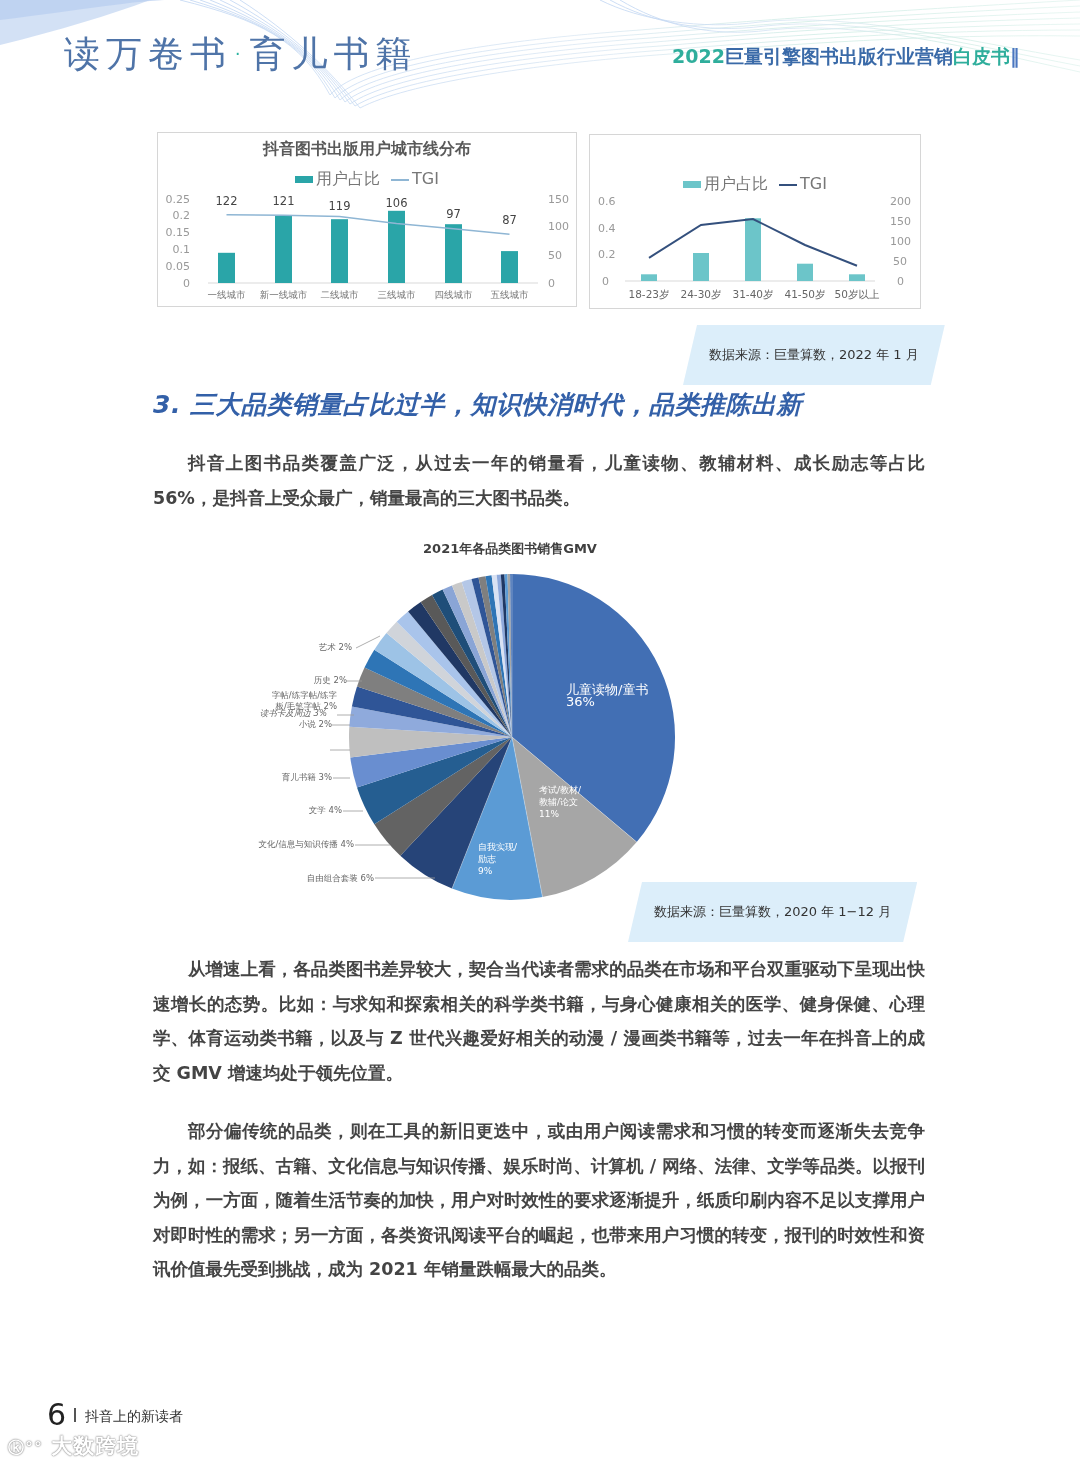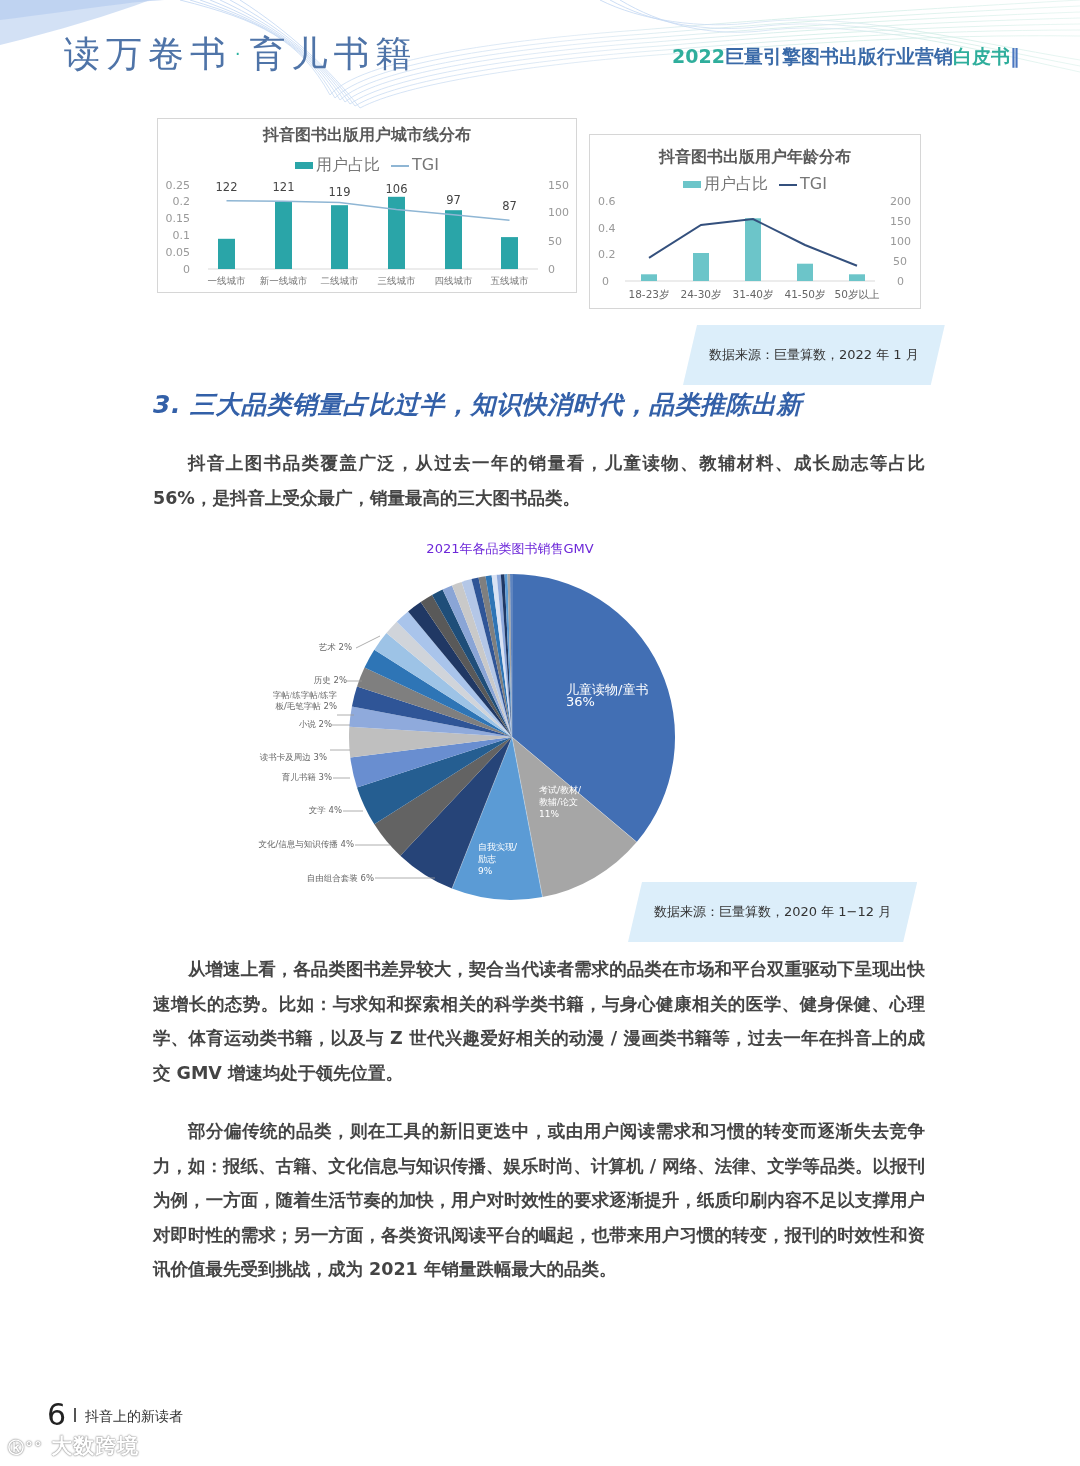--- a/index.html
+++ b/index.html
@@ -14,21 +14,21 @@
   .report-title .bars{color:#4a76c0;}
   .chart-box{border:1px solid #d6d6d6;background:#fff;}
   .chart-title{position:absolute;width:100%;text-align:center;font-size:16px;color:#595959;font-weight:bold;}
   .legend{position:absolute;width:100%;text-align:center;font-size:16px;color:#777;}
   .legend .sw{display:inline-block;width:18px;height:7px;vertical-align:middle;margin-right:3px;}
   .legend .ln{display:inline-block;width:18px;height:2px;vertical-align:middle;margin:0 3px 0 6px;}
   .source{height:28px;line-height:28px;font-size:13px;color:#333;background:#dceefa;clip-path:polygon(14px 0,100% 0,calc(100% - 14px) 100%,0 100%);padding:16px 26px;}
   .section-h{left:153px;top:388px;font-size:25px;font-weight:bold;font-style:italic;color:#3360a8;letter-spacing:0.5px;}
   .para{left:153px;width:772px;font-size:17.5px;line-height:34.5px;color:#444;text-align:justify;font-weight:bold;}
   .para p{margin:0;text-indent:2em;}
-  .pie-title{left:350px;top:540px;width:320px;text-align:center;font-size:13px;color:#6d28d9;}
+  .pie-title{left:350px;top:540px;width:320px;text-align:center;font-size:13px;color:#404040;font-weight:bold;}
   .pagenum{left:47px;top:1397px;font-size:30px;color:#222;}
   .pagesep{left:74px;top:1408px;width:2px;height:14px;background:#555;}
   .pagelabel{left:85px;top:1408px;font-size:14px;color:#333;}
   .watermark{left:8px;top:1432px;font-size:21px;color:#fff;font-weight:bold;text-shadow:0 0 2px #888,0 0 1px #777;letter-spacing:1px;}
   svg text{font-family:"DejaVu Sans","Liberation Sans",sans-serif;}
 </style>
 </head>
 <body>
 
 <svg class="wave" viewBox="0 0 1080 120" preserveAspectRatio="none">
@@ -53,21 +53,21 @@
     <path d="M600,0 C640,20 700,30 760,22 C850,12 960,40 1080,60"></path>
     <path d="M610,0 C650,22 705,34 765,26 C855,16 965,44 1080,66"></path>
     <path d="M620,0 C660,24 710,38 770,30 C860,20 970,48 1080,72"></path>
   </g>
 </svg>
 
 <div class="abs slogan"><span>读万卷书</span><span class="dot">·</span><span>育儿书籍</span></div>
 
 <div class="abs report-title"><span class="t1">2022</span><span>巨量引擎图书出版行业营销</span><span class="t3">白皮书</span><span class="bars">‖</span></div>
 
-<div class="abs chart-box" style="left:157px;top:118px;width:418px;height:173px;">
+<div class="abs chart-box" style="left:157px;top:132px;width:418px;height:173px;">
   <div class="chart-title" style="top:6px;">抖音图书出版用户城市线分布</div>
   <div class="legend" style="top:36px;">
     <span class="sw" style="background:#2aa5a8"></span><span>用户占比</span>
     <span class="ln" style="background:#8fb6d4"></span><span>TGI</span>
   </div>
   <svg class="abs" style="left:0;top:0;" width="418" height="173">
     <line x1="50" y1="150" x2="380" y2="150" stroke="#d9d9d9" stroke-width="1"></line>
 
     <rect x="60" y="119.8" width="17" height="30.2" fill="#2aa5a8"></rect>
     <rect x="117" y="82.8" width="17" height="67.2" fill="#2aa5a8"></rect>
@@ -104,21 +104,20 @@
       <text x="125.5" y="165">新一线城市</text>
       <text x="181.5" y="165">二线城市</text>
       <text x="238.5" y="165">三线城市</text>
       <text x="295.5" y="165">四线城市</text>
       <text x="351.5" y="165">五线城市</text>
     </g>
   </svg>
 </div>
 
 <div class="abs chart-box" style="left:589px;top:134px;width:330px;height:173px;">
-  <div class="chart-title" style="top:12px;">抖音图书出版用户年龄分布</div>
   <div class="legend" style="top:39px;">
     <span class="sw" style="background:#6cc5c9"></span><span>用户占比</span>
     <span class="ln" style="background:#34507d"></span><span>TGI</span>
   </div>
   <svg class="abs" style="left:0;top:0;" width="330" height="173">
     <line x1="35" y1="146" x2="285" y2="146" stroke="#d9d9d9" stroke-width="1"></line>
 
     <rect x="51" y="139.3" width="16" height="6.7" fill="#6cc5c9"></rect>
     <rect x="103" y="118" width="16" height="28" fill="#6cc5c9"></rect>
     <rect x="155" y="83.3" width="16" height="62.7" fill="#6cc5c9"></rect>
@@ -238,24 +237,24 @@
 </div>
 <div class="abs" style="left:478px;top:841px;font-size:9px;color:#fff;line-height:12px;">
   <div>自我实现/</div>
   <div>励志</div>
   <div>9%</div>
 </div>
 
 <div class="abs" style="left:200px;top:0;width:152px;font-size:8.5px;color:#666;text-align:right;">
   <div class="abs" style="right:0;top:642px;width:152px;">艺术 2%</div>
   <div class="abs" style="right:5px;top:675px;width:152px;">历史 2%</div>
-  <div class="abs" style="right:15px;top:690px;width:152px;font-family:Liberation Serif, serif;">字帖/练字帖/练字</div>
+  <div class="abs" style="right:15px;top:690px;width:152px;">字帖/练字帖/练字</div>
   <div class="abs" style="right:15px;top:701px;width:152px;">板/毛笔字帖 2%</div>
   <div class="abs" style="right:20px;top:719px;width:152px;">小说 2%</div>
-  <div class="abs" style="right:25px;top:752px;width:152px;">读书卡及周边 3%</div>
+  <div class="abs" style="right:25px;top:708px;width:152px;font-style:italic;">读书卡及周边 3%</div>
   <div class="abs" style="right:20px;top:772px;width:152px;">育儿书籍 3%</div>
   <div class="abs" style="right:10px;top:805px;width:152px;">文学 4%</div>
   <div class="abs" style="right:-2px;top:839px;width:152px;">文化/信息与知识传播 4%</div>
   <div class="abs" style="right:-22px;top:873px;width:152px;">自由组合套装 6%</div>
 </div>
 
 <div class="abs source" style="left:628px;top:882px;">数据来源：巨量算数，2020 年 1−12 月</div>
 
 <div class="abs para" style="top:952px;">
     <p>从增速上看，各品类图书差异较大，契合当代读者需求的品类在市场和平台双重驱动下呈现出快速增长的态势。比如：与求知和探索相关的科学类书籍，与身心健康相关的医学、健身保健、心理学、体育运动类书籍，以及与 Z 世代兴趣爱好相关的动漫 / 漫画类书籍等，过去一年在抖音上的成交 GMV 增速均处于领先位置。</p>

